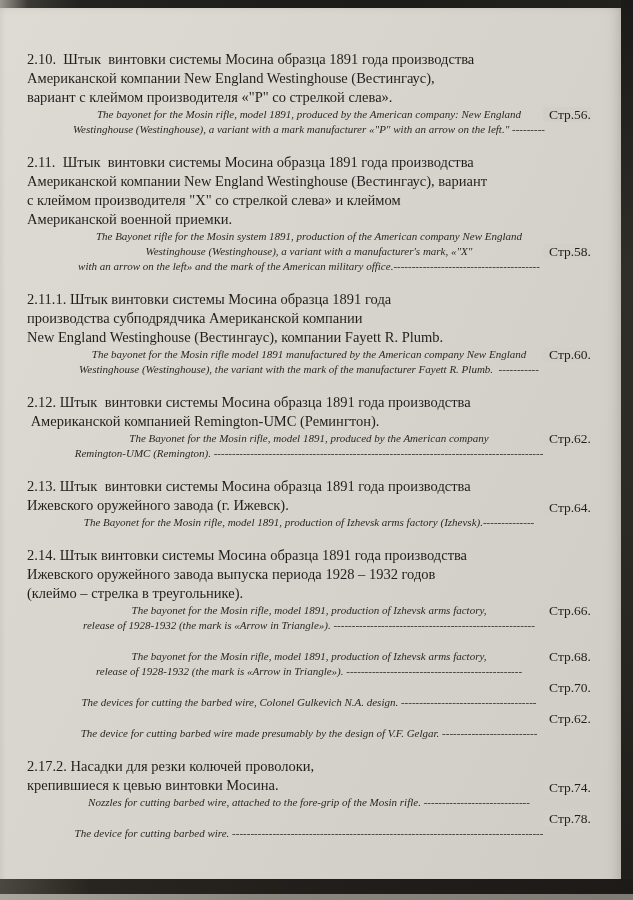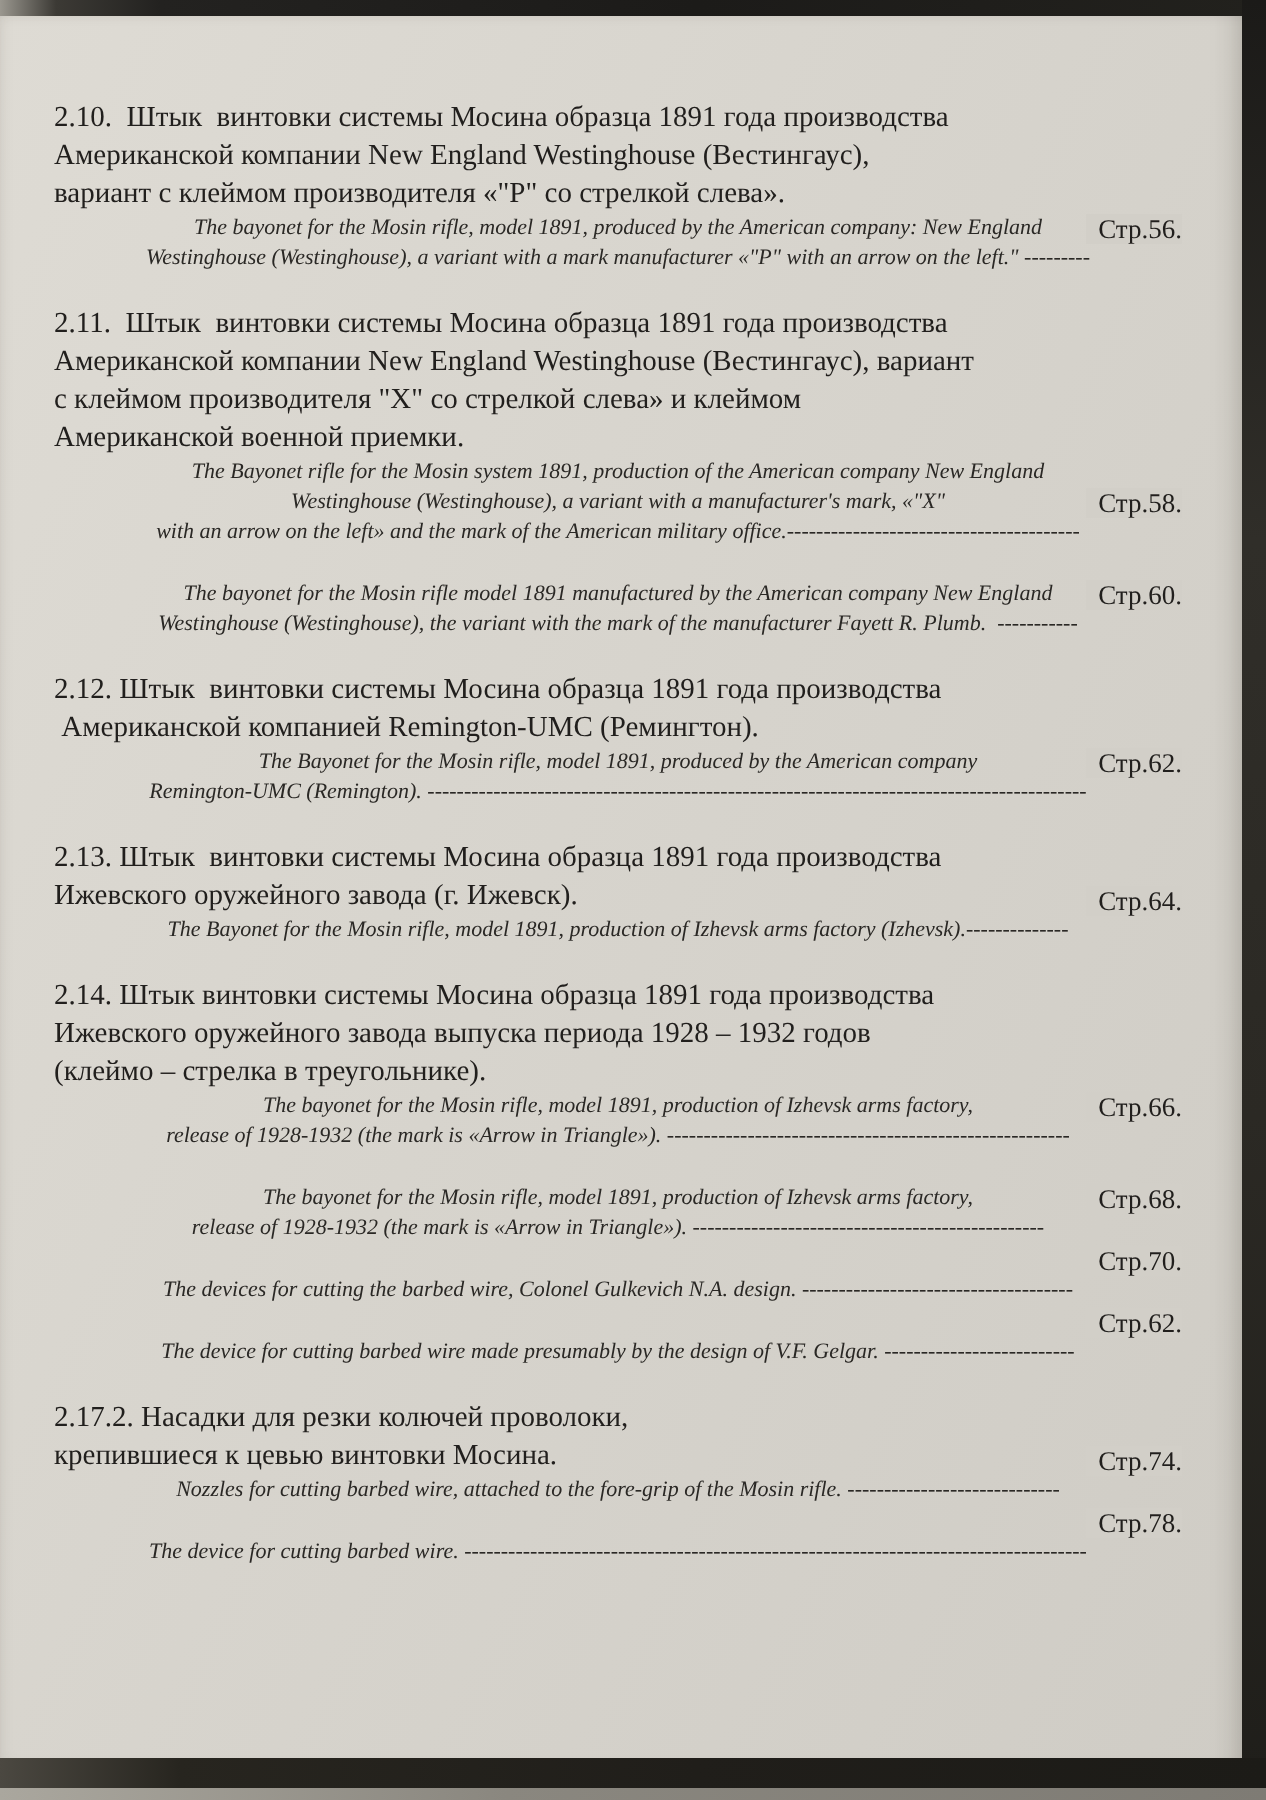--- a/index.html
+++ b/index.html
@@ -100,20 +100,23 @@
 Американской военной приемки.</p>
       <div class="en-wrap">
         <p class="en">The Bayonet rifle for the Mosin system 1891, production of the American company New England
 Westinghouse (Westinghouse), a variant with a manufacturer's mark, «"X"
 with an arrow on the left» and the mark of the American military office.----------------------------------------</p>
         <span class="ref">Стр.58.</span>
       </div>
     </section>
 
     <section class="entry">
+      <p class="ru">2.11.1. Штык винтовки системы Мосина образца 1891 года
+производства субподрядчика Американской компании
+New England Westinghouse (Вестингаус), компании Fayett R. Plumb.</p>
       <div class="en-wrap">
         <p class="en">The bayonet for the Mosin rifle model 1891 manufactured by the American company New England
 Westinghouse (Westinghouse), the variant with the mark of the manufacturer Fayett R. Plumb.  -----------</p>
         <span class="ref">Стр.60.</span>
       </div>
     </section>
 
     <section class="entry">
       <p class="ru">2.12. Штык  винтовки системы Мосина образца 1891 года производства
  Американской компанией Remington-UMC (Ремингтон).</p>

